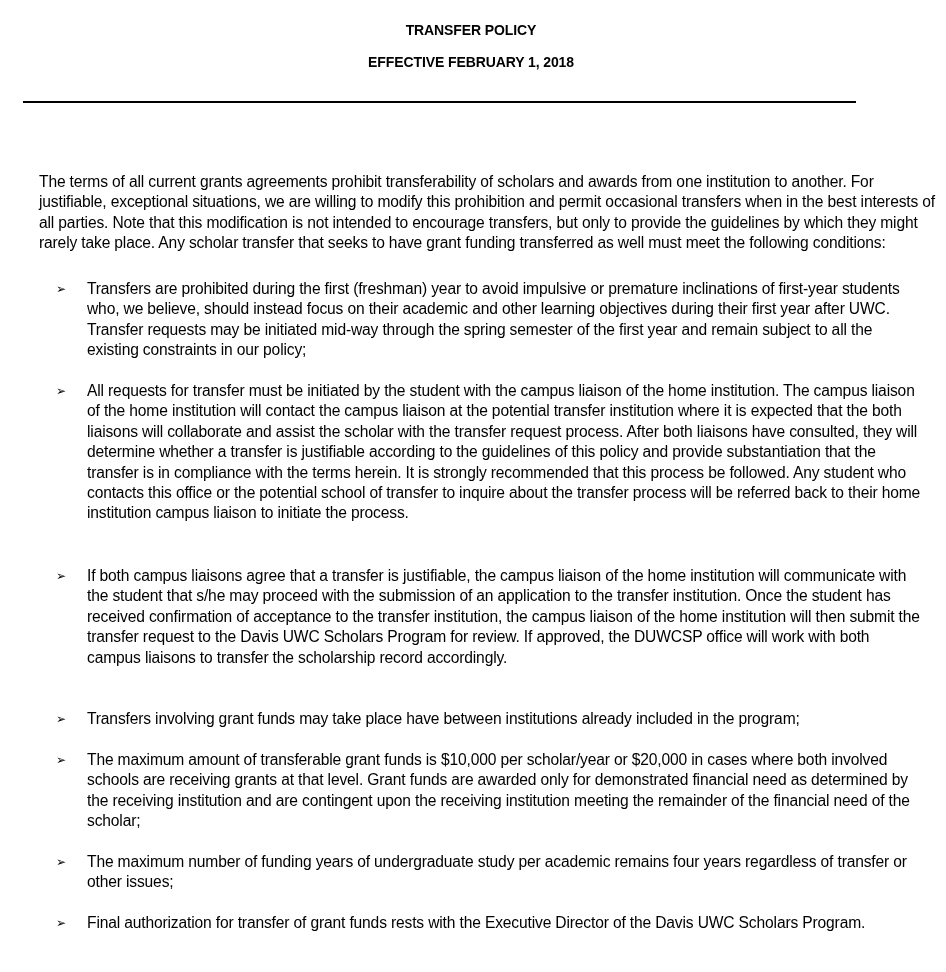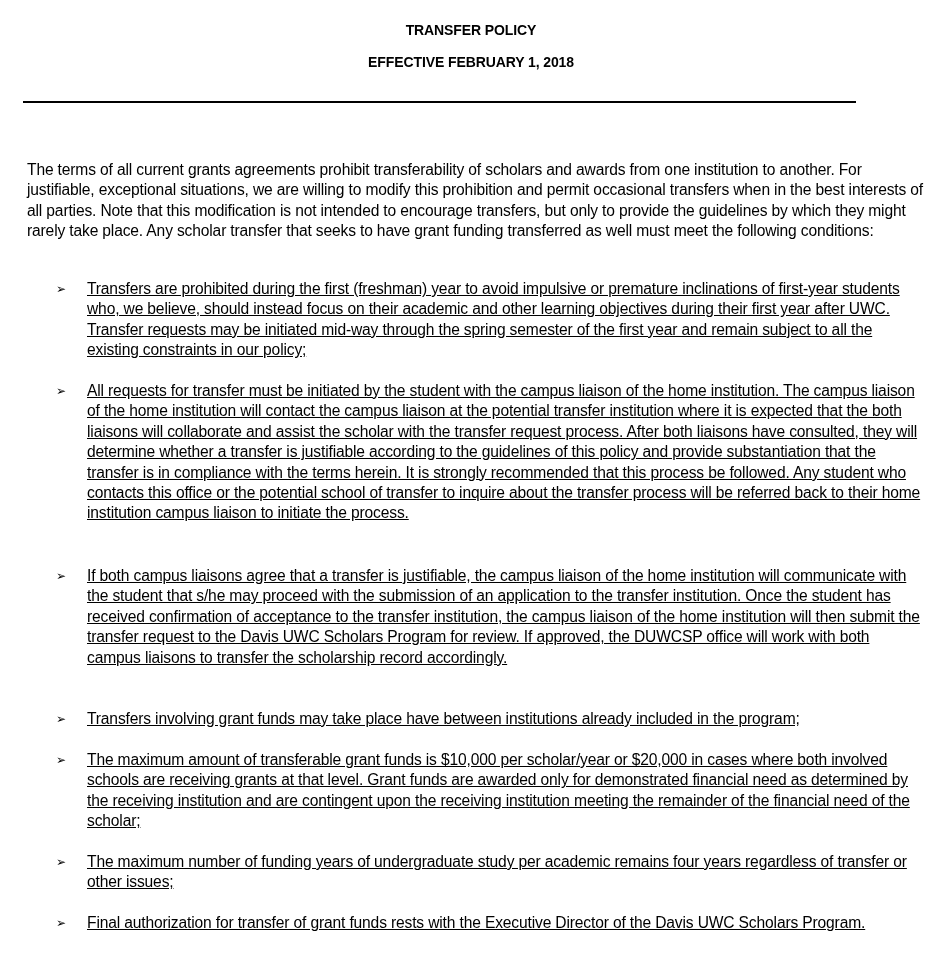--- a/index.html
+++ b/index.html
@@ -36,21 +36,21 @@
       background: #000000;
     }
     .intro {
       position: absolute;
       left: 23px;
       top: 156px;
       width: 905px;
       font-size: 15.6px;
       line-height: 20.4px;
       letter-spacing: -0.15px;
-      margin: 4px;
+      margin: 16px;
     }
     .bullets {
       position: absolute;
       left: 0;
       top: 0;
       width: 946px;
       margin: 0;
       padding: 0;
       list-style: none;
     }
@@ -67,21 +67,20 @@
       font-family: "DejaVu Sans", sans-serif;
       font-size: 12px;
       line-height: 20.4px;
       color: #000000;
     }
     .bullet-text {
       font-size: 15.6px;
       line-height: 20.4px;
       letter-spacing: -0.15px;
       width: 840px;
-      text-decoration: underline;
     }
   </style>
 </head>
 <body>
 
 <div class="title title-1">TRANSFER POLICY</div>
 <div class="title title-2">EFFECTIVE FEBRUARY 1, 2018</div>
 <div class="rule"></div>
 
 <p class="intro">The terms of all current grants agreements prohibit transferability of scholars and awards from one institution to another.  For justifiable, exceptional situations, we are willing to modify this prohibition and permit occasional transfers when in the best interests of all parties.  Note that this modification is not intended to encourage transfers, but only to provide the guidelines by which they might rarely take place.  Any scholar transfer that seeks to have grant funding transferred as well must meet the following conditions:</p>

